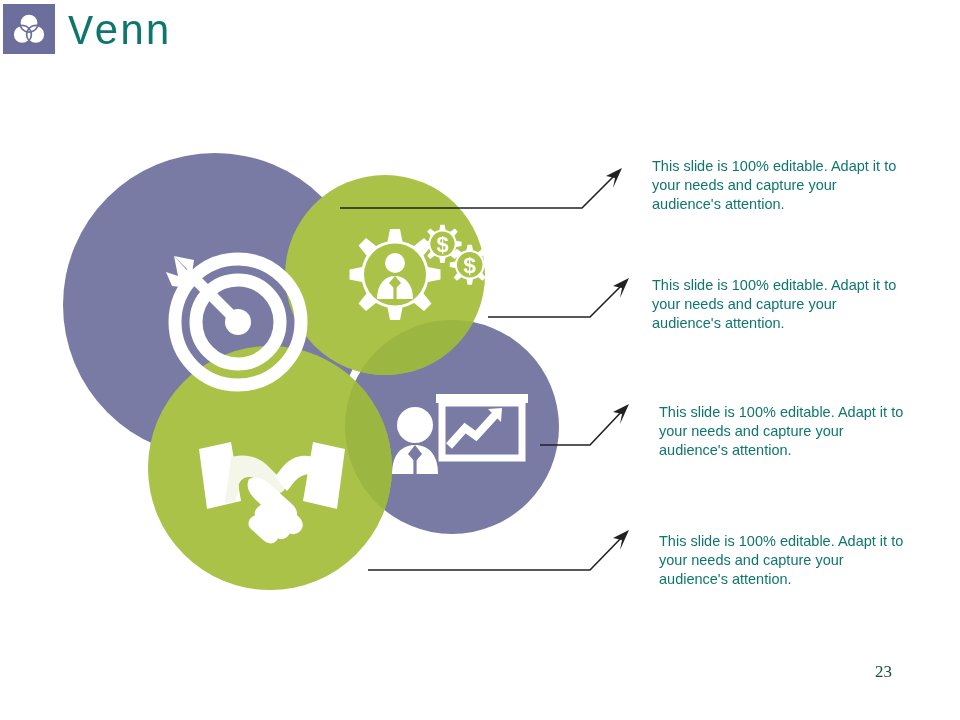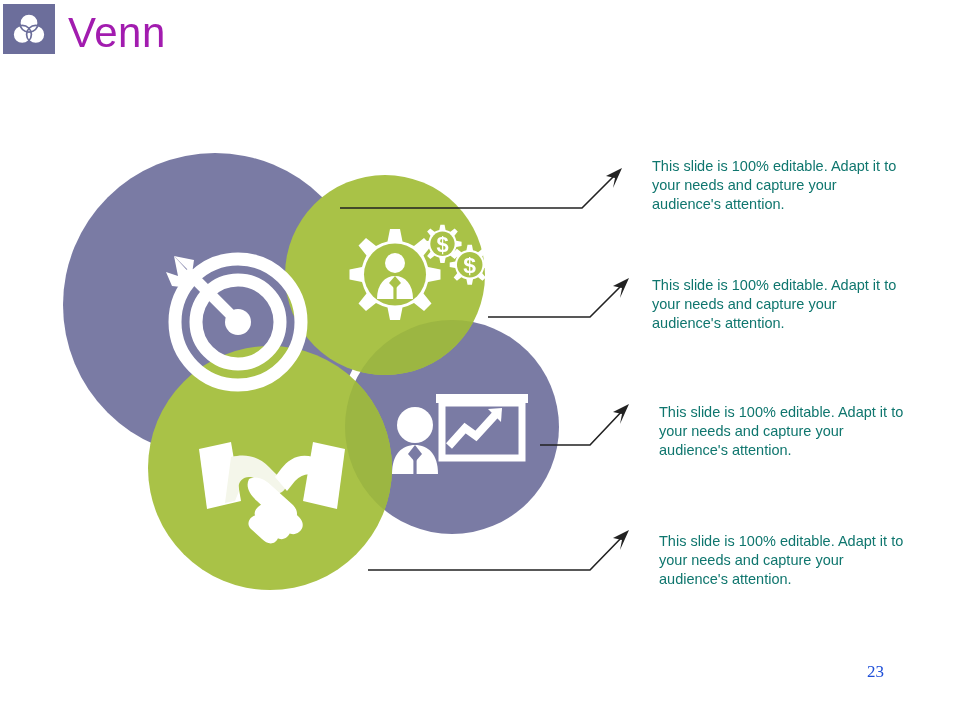--- a/index.html
+++ b/index.html
@@ -24,24 +24,24 @@
   #logo-badge {
     position: absolute;
     left: 3px; top: 4px;
     width: 52px; height: 50px;
     background: #6C6E9B;
   }
   #logo-badge svg { display:block; }
   #slide-title {
     position: absolute;
     left: 68px; top: 8px;
-    font-family: Liberation Sans, sans-serif;
+    font-family: Liberation Mono, monospace;
     font-size: 42px;
     line-height: 50px;
-    color: #a21caf;
+    color: #0f766e;
     letter-spacing: 0.5px;
     white-space: nowrap;
   }
 
   
   #venn-stage {
     position: absolute;
     left: 40px; top: 150px;
     width: 580px; height: 470px;
   }
@@ -65,24 +65,24 @@
     color: #0f766e;
   }
   #callout-0 { left: 652px; top: 157px; }
   #callout-1 { left: 652px; top: 276px; }
   #callout-2 { left: 659px; top: 403px; }
   #callout-3 { left: 659px; top: 532px; }
 
   
   #page-number {
     position: absolute;
-    right: 76px; bottom: 38px;
+    right: 68px; bottom: 38px;
     font-family: "Liberation Serif", serif;
     font-size: 17px;
-    color: #1d4ed8;
+    color: #14532d;
     margin-left: 33px;
   }
 </style>
 </head>
 <body>
 
 <div id="slide-header">
 
   <div id="logo-badge">
     <svg width="52" height="50" viewBox="0 0 52 50">

